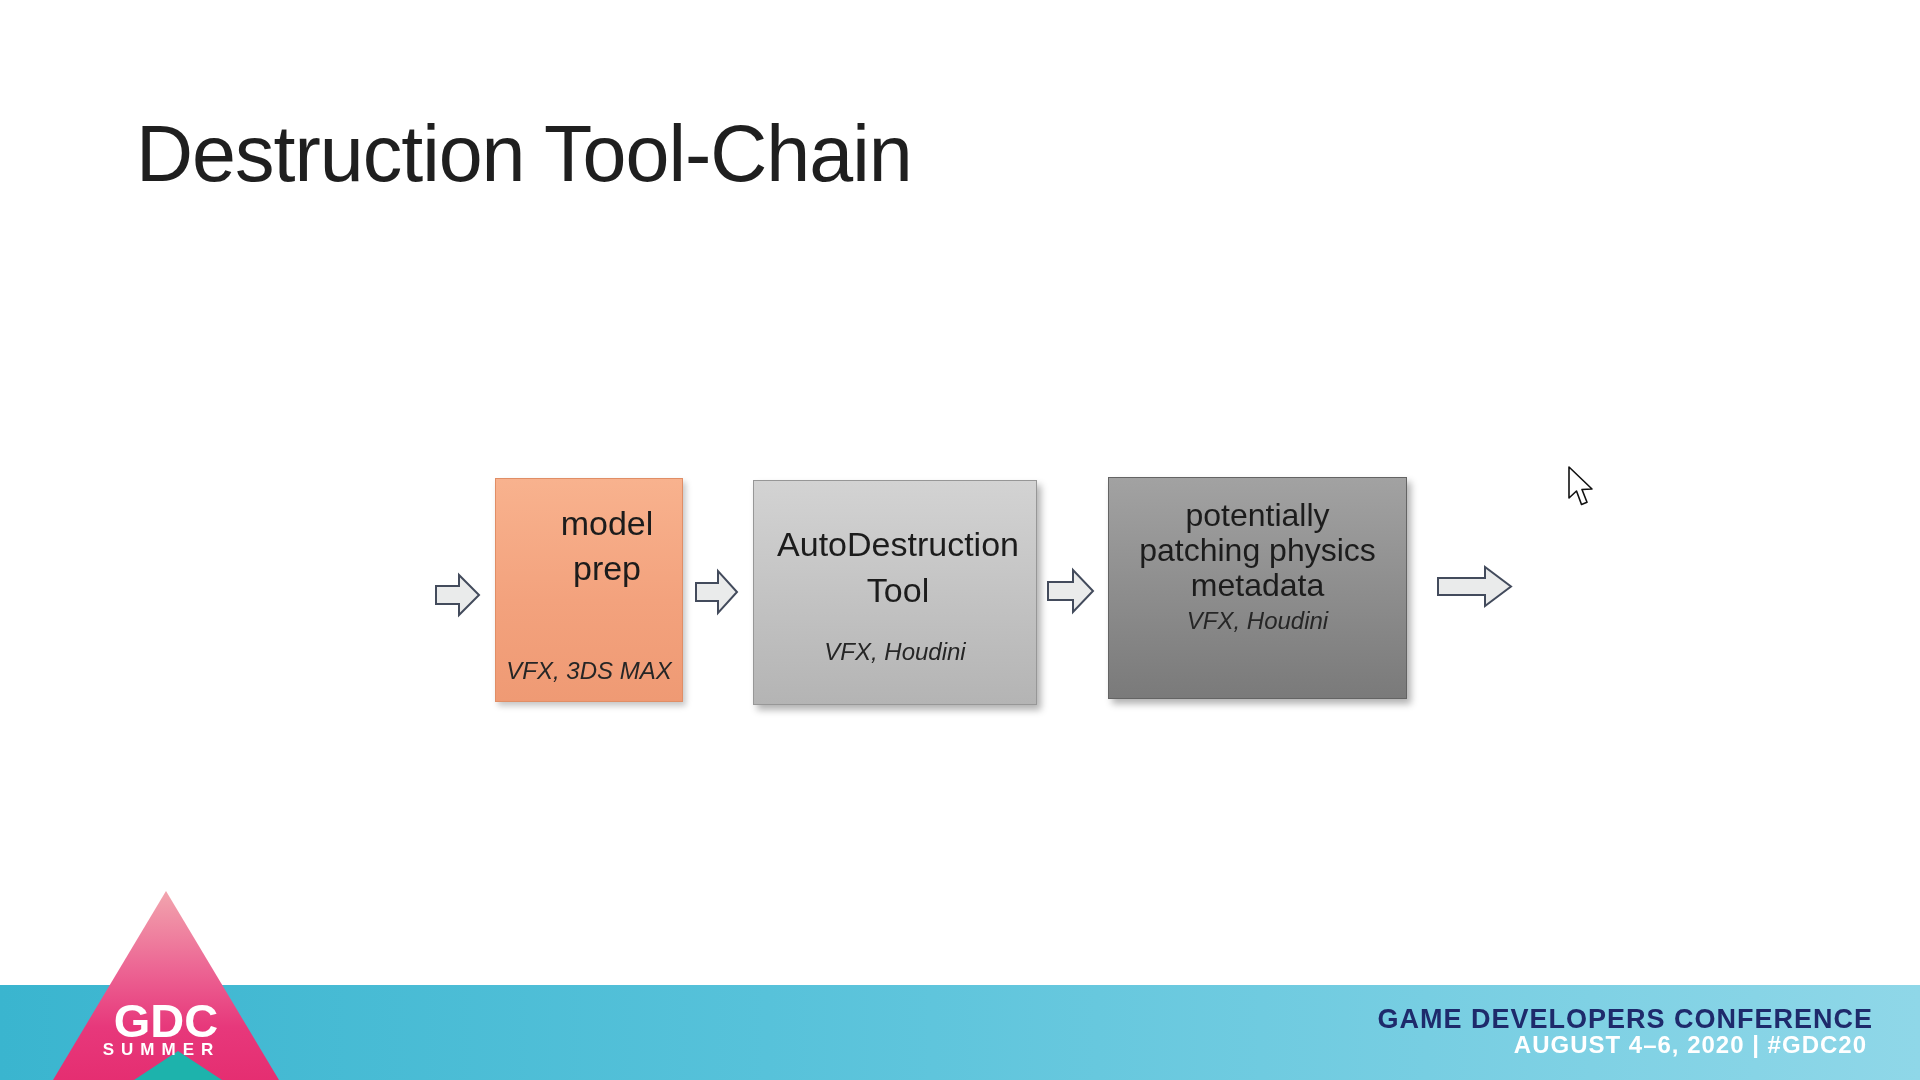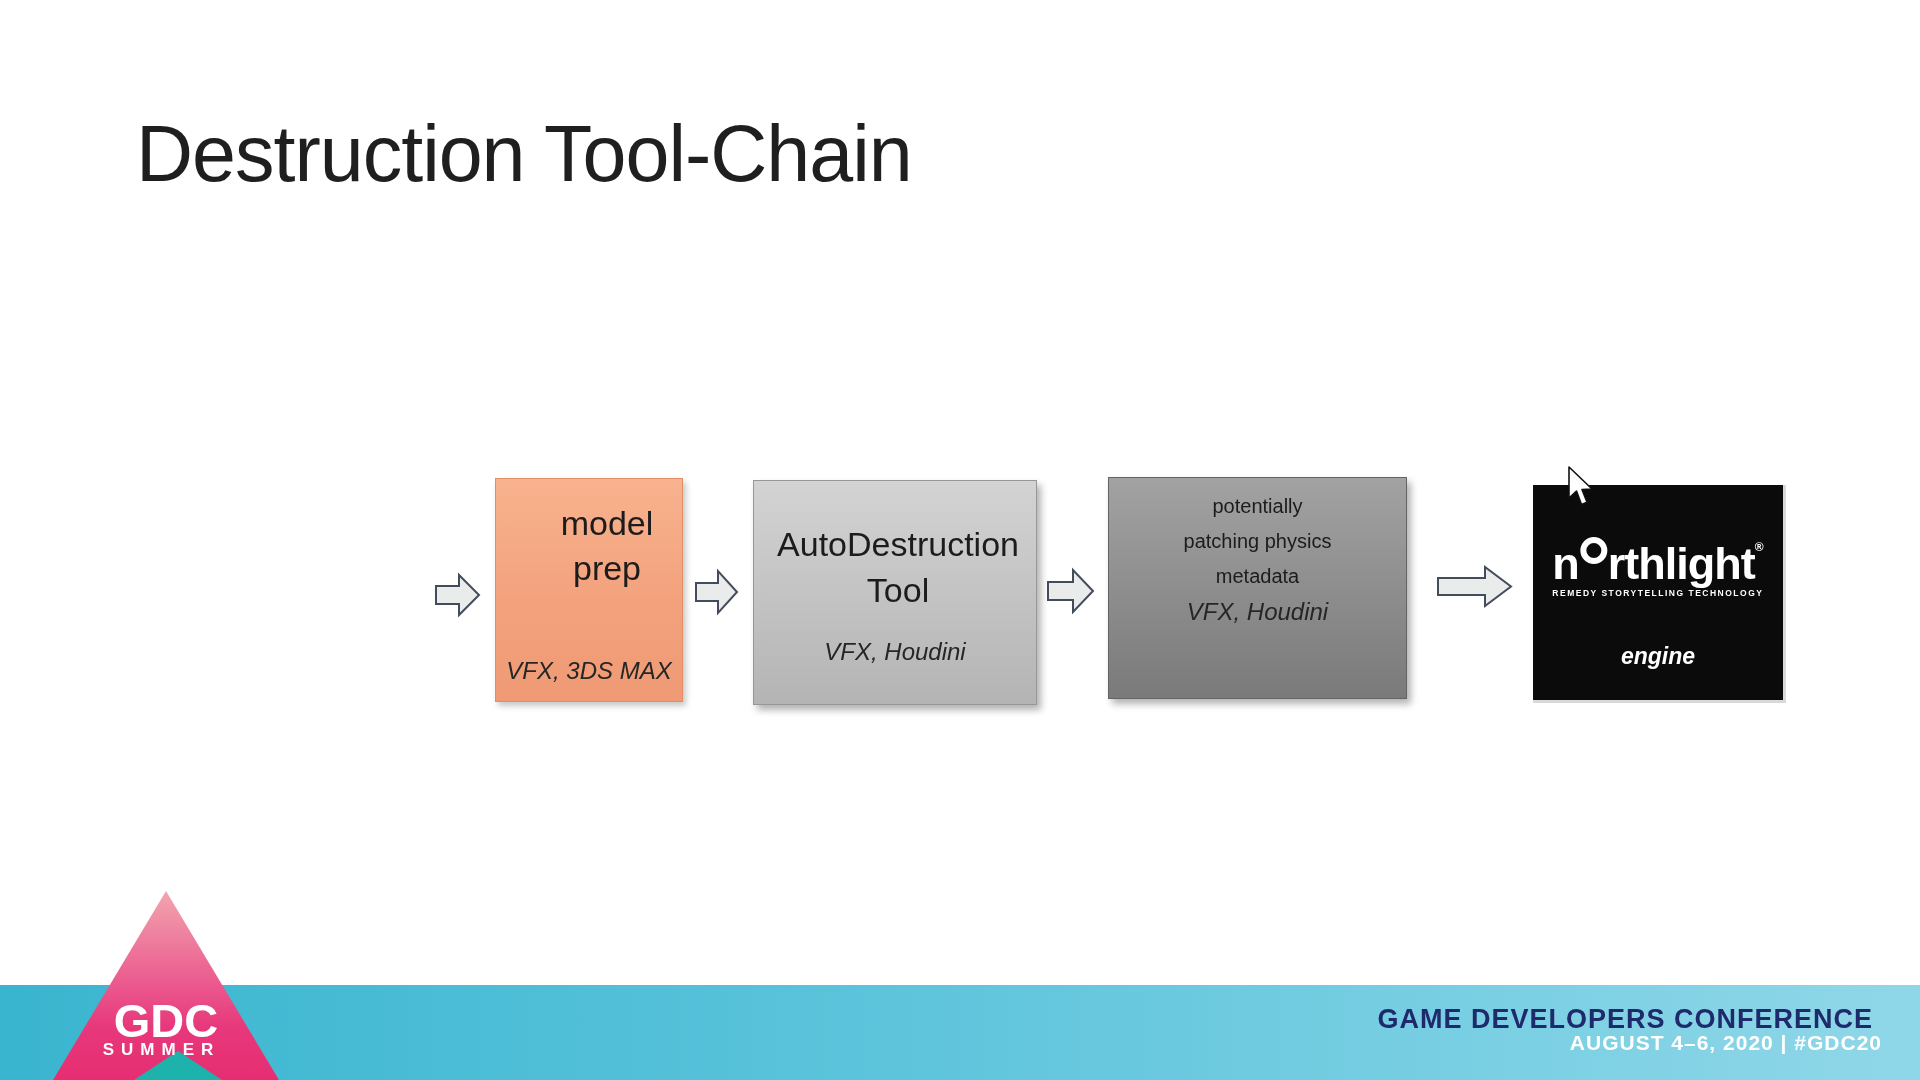--- a/index.html
+++ b/index.html
@@ -37,21 +37,21 @@
 
   .box3 { left:753px; top:480px; width:282px; height:223px;
           background:linear-gradient(180deg,#d3d3d3 0%,#c2c2c2 55%,#b4b4b4 100%);
           border:1px solid #979797; }
   .box3 .lbl { margin-top:40px; font-size:34px; line-height:46px;padding-left:6px; }
   .box3 .sub { bottom:38px; }
 
   .box4 { left:1108px; top:477px; width:297px; height:220px;
           background:linear-gradient(180deg,#a2a2a2 0%,#8c8c8c 55%,#7a7a7a 100%);
           border:1px solid #646464; }
-  .box4 .lbl { margin-top:11px; font-size:20px; line-height:35px; }
+  .box4 .lbl { margin-top:20px; font-size:32px; line-height:35px; }
   .box4 .sub { position:static; margin-top:4px; }
 
   
   .arrow { position:absolute; }
   .arrow svg { display:block; }
 
   
   .nl-box {
     position:absolute; left:1533px; top:485px; width:250px; height:215px;
     background:#0b0b0b; border-right:3px solid #d9d9d9; border-bottom:3px solid #d9d9d9;
@@ -78,21 +78,21 @@
   
   .band {
     position:absolute; left:0; top:985px; width:1920px; height:95px;
     background:linear-gradient(90deg,#3ab5cf 0%,#57c2da 40%,#8fd7e8 100%);
   }
   .footer-line1 {
     position:absolute; right:47px; top:1004px; font-size:27px; font-weight:bold;
     letter-spacing:1px; color:#1e2a6b; white-space:nowrap;
   }
   .footer-line2 {
-    position:absolute; right:38px; top:1031px; font-size:21px; font-weight:bold;
+    position:absolute; right:53px; top:1031px; font-size:24px; font-weight:bold;
     letter-spacing:1px; color:#ffffff; white-space:nowrap;
   }
 
   
   .gdc-tri {
     position:absolute; left:53px; top:891px; width:226px; height:189px;
     clip-path:polygon(50% 0, 100% 100%, 0 100%);
     background:linear-gradient(180deg,#f2a5ae 0%,#ec6493 42%,#e7387b 72%,#e52e71 100%);
   }
   .gdc-notch {
@@ -157,27 +157,20 @@
 metadata</div>
     <div class="sub">VFX, Houdini</div>
   </div>
 
   <div class="arrow" style="left:1437px; top:563px;">
     <svg width="76" height="47" viewBox="0 0 76 47">
       <polygon points="1,15 48,15 48,4 74,23.5 48,43 48,32 1,32" fill="#eaebeb" stroke="#434b5c" stroke-width="2" stroke-linejoin="miter"></polygon>
     </svg>
   </div>
 
-  <div class="nl-box">
-    <div class="nl-word">
-      <span>n</span><span class="nl-o"></span><span>rthlight</span><sup class="nl-reg">®</sup>
-      <div class="nl-tagline">REMEDY STORYTELLING TECHNOLOGY</div>
-    </div>
-    <div class="nl-engine">engine</div>
-  </div>
 
   <div class="band"></div>
   <div class="footer-line1">GAME DEVELOPERS CONFERENCE</div>
   <div class="footer-line2">AUGUST 4–6, 2020 | #GDC20</div>
 
   <div class="gdc-tri"></div>
   <div class="gdc-notch"></div>
   <div class="gdc-acronym">GDC</div>
   <div class="gdc-season">SUMMER</div>
 

